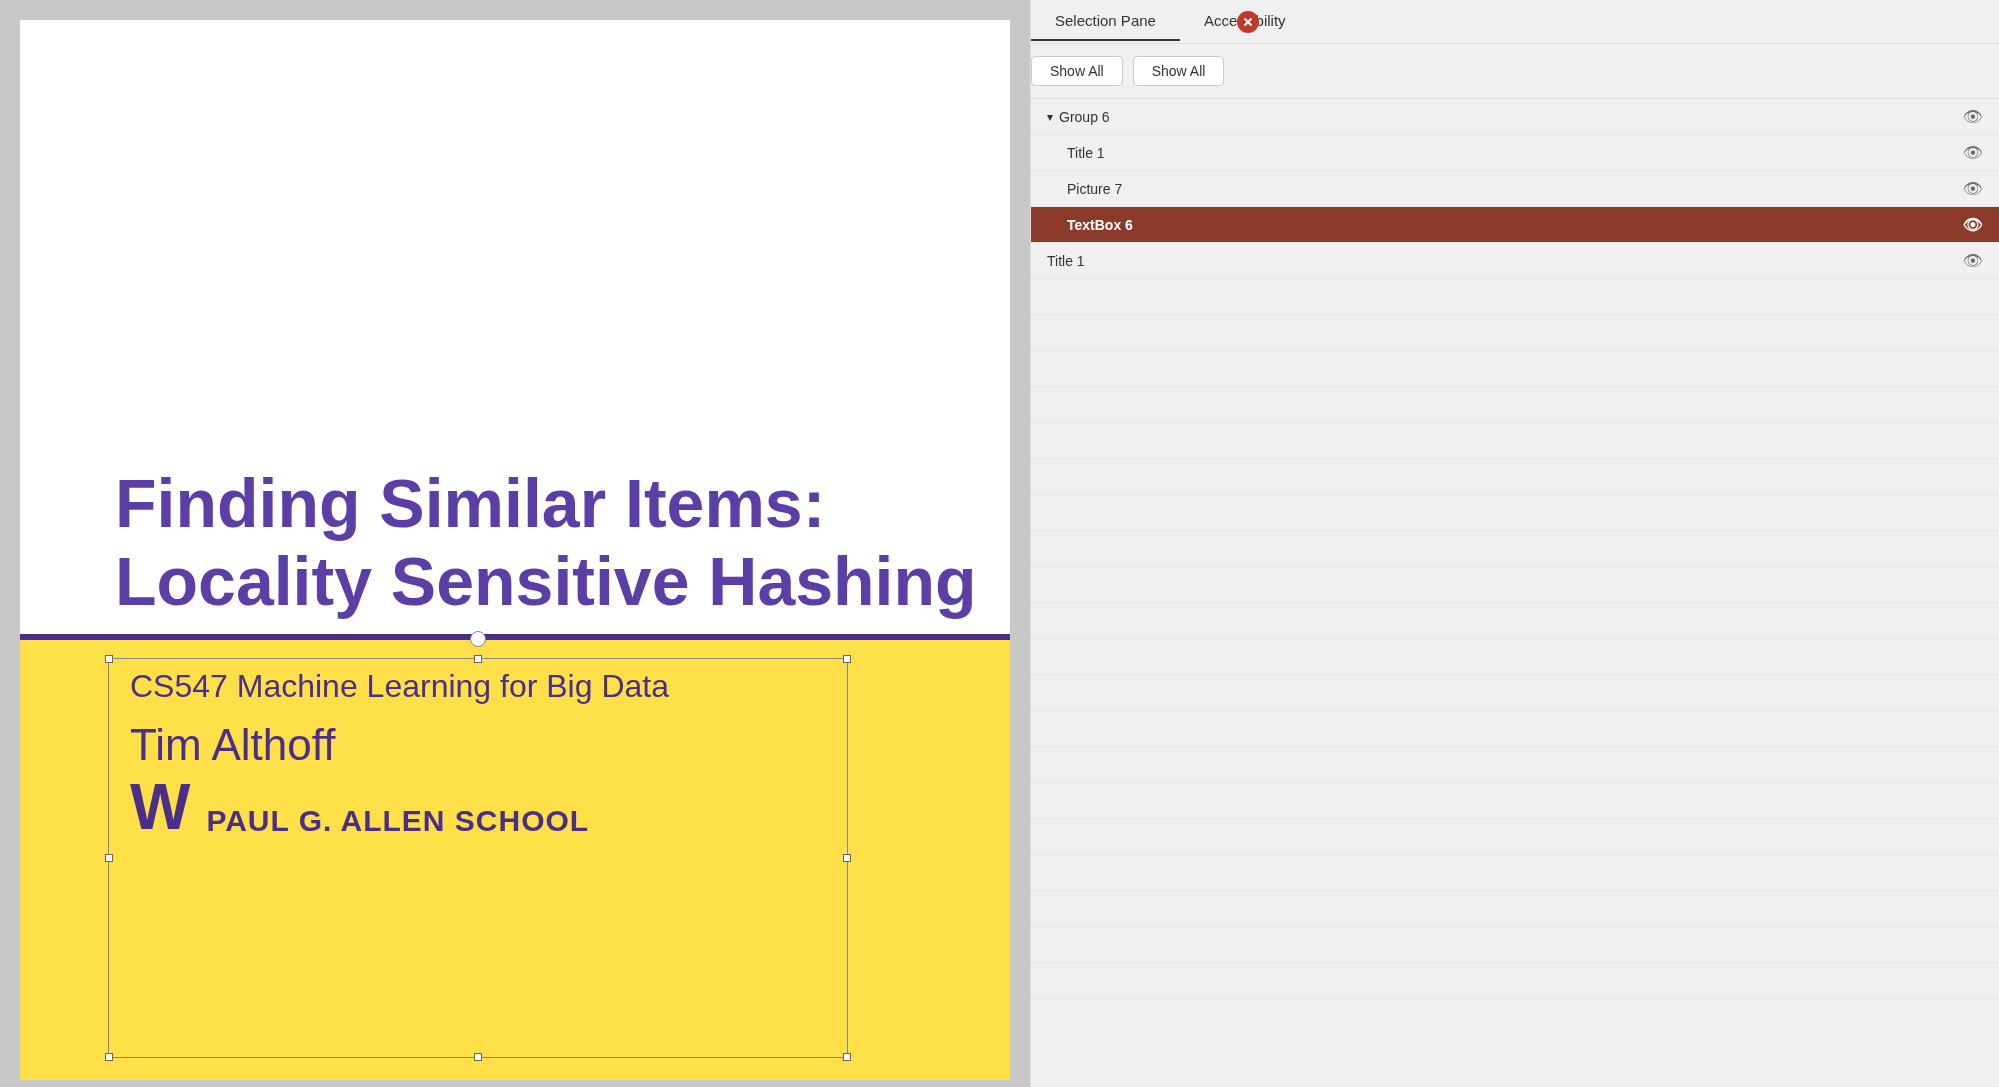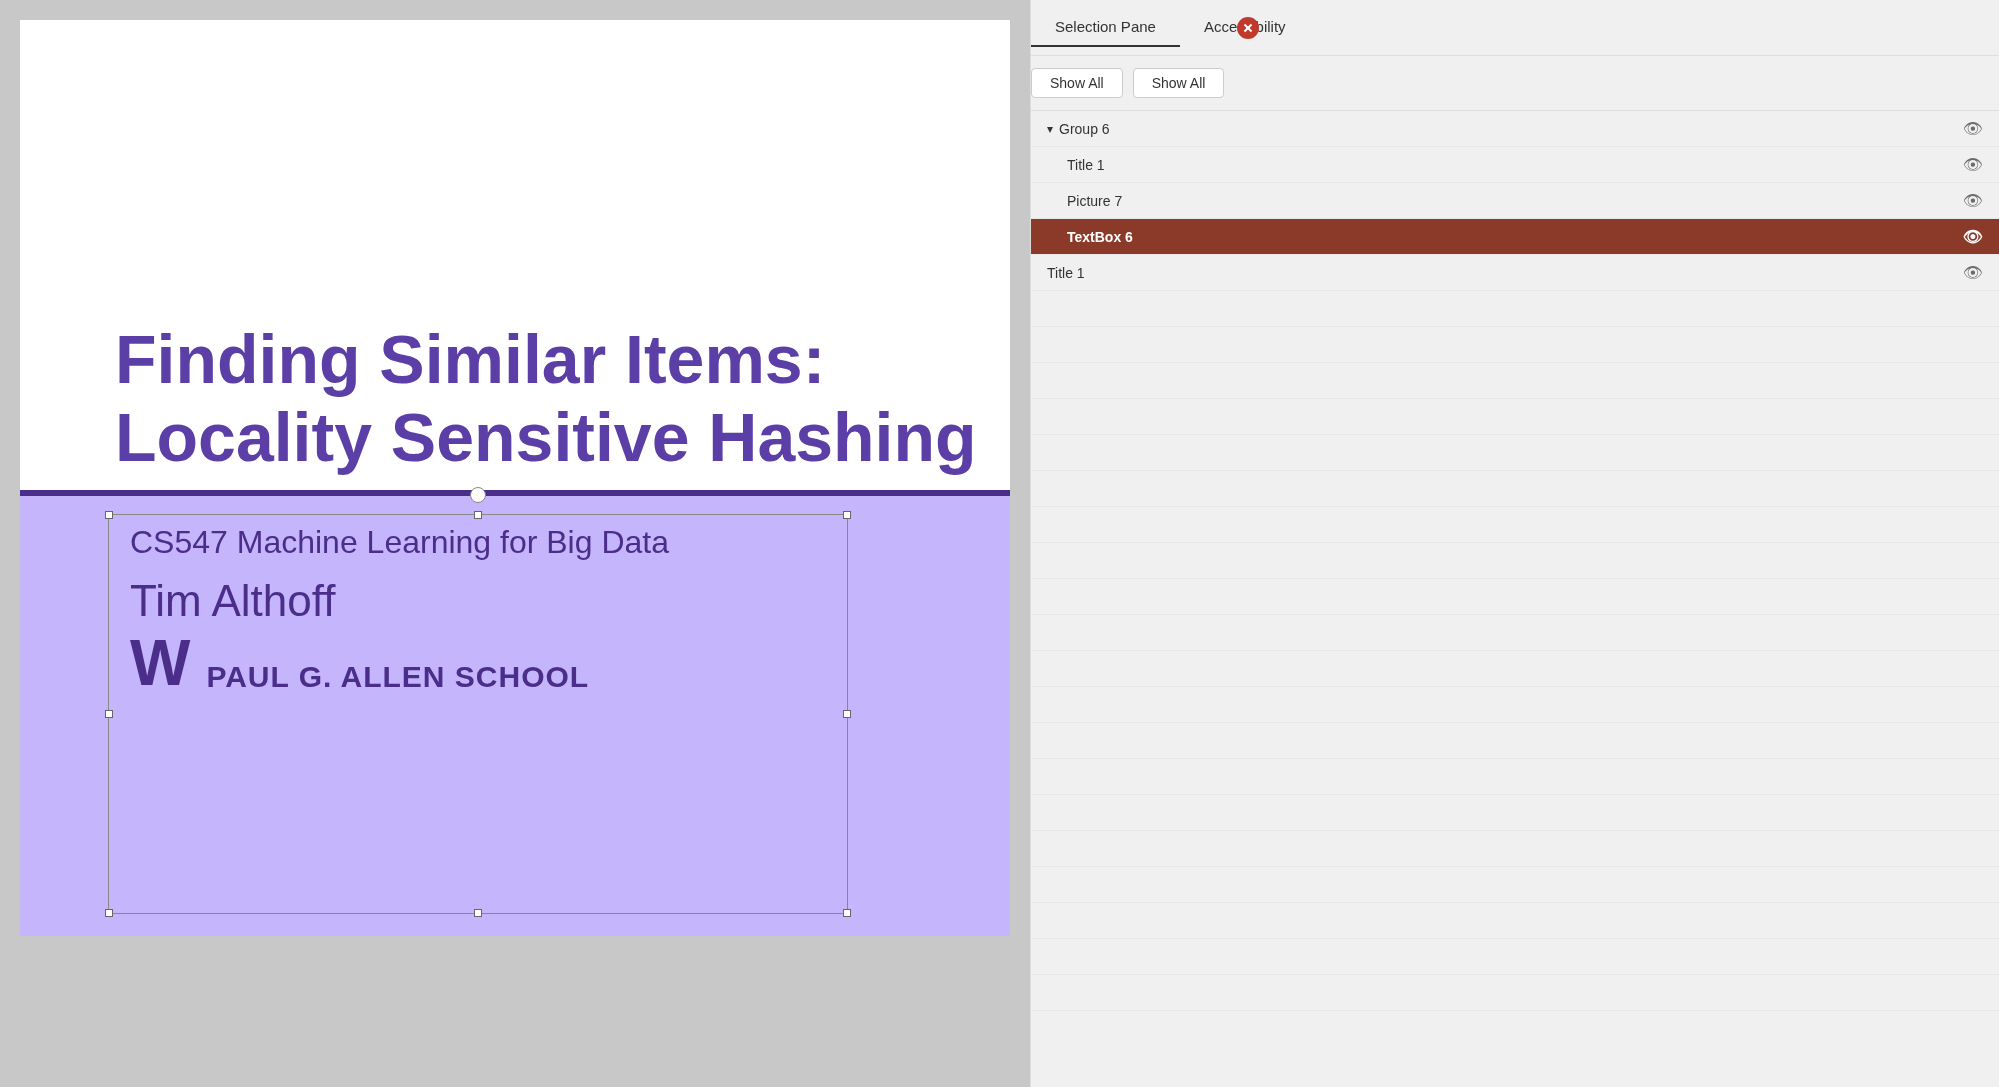--- a/index.html
+++ b/index.html
@@ -18,21 +18,21 @@
       background: #c8c8c8;
       display: flex;
       align-items: flex-start;
       justify-content: center;
       padding: 20px 20px 0 20px;
       position: relative;
     }
 
     .slide {
       width: 990px;
-      height: 916px;
+      height: 1060px;
       background: white;
       position: relative;
       overflow: hidden;
     }
 
     
     .slide-purple-bar {
       position: absolute;
       bottom: 440px;
       left: 0;
@@ -52,21 +52,21 @@
       line-height: 1.15;
     }
 
     
     .slide-bottom {
       position: absolute;
       bottom: 0;
       left: 0;
       right: 0;
       height: 440px;
-      background: #c4b5fd;
+      background: #fde047;
     }
 
     
     .selection-box {
       position: absolute;
       top: 18px;
       left: 88px;
       width: 740px;
       height: 400px;
       border: 1px solid #888;
@@ -166,21 +166,21 @@
       border-left: 1px solid #ddd;
     }
 
     
     .panel-header {
       display: flex;
       align-items: center;
       background: #f0f0f0;
       border-bottom: 1px solid #ddd;
       padding: 0;
-      height: 56px;
+      height: 44px;
       position: relative;
     }
 
     .panel-tab {
       padding: 10px 24px;
       font-size: 15px;
       color: #333;
       cursor: pointer;
       border-bottom: 2px solid transparent;
     }

